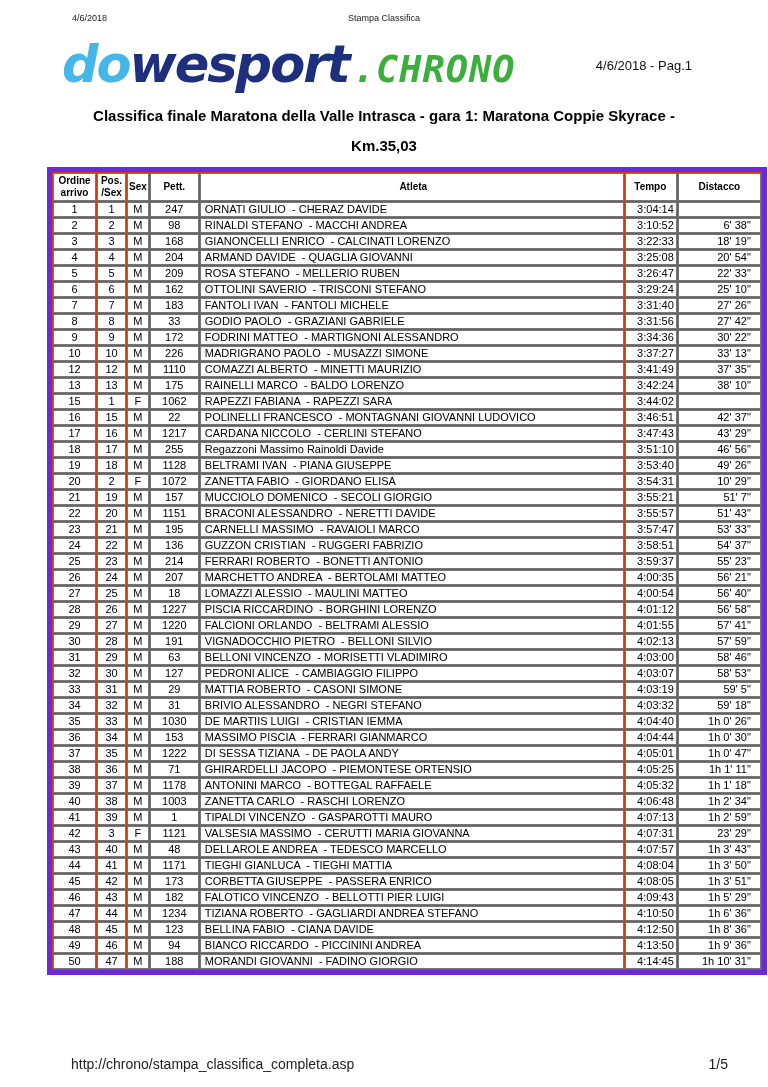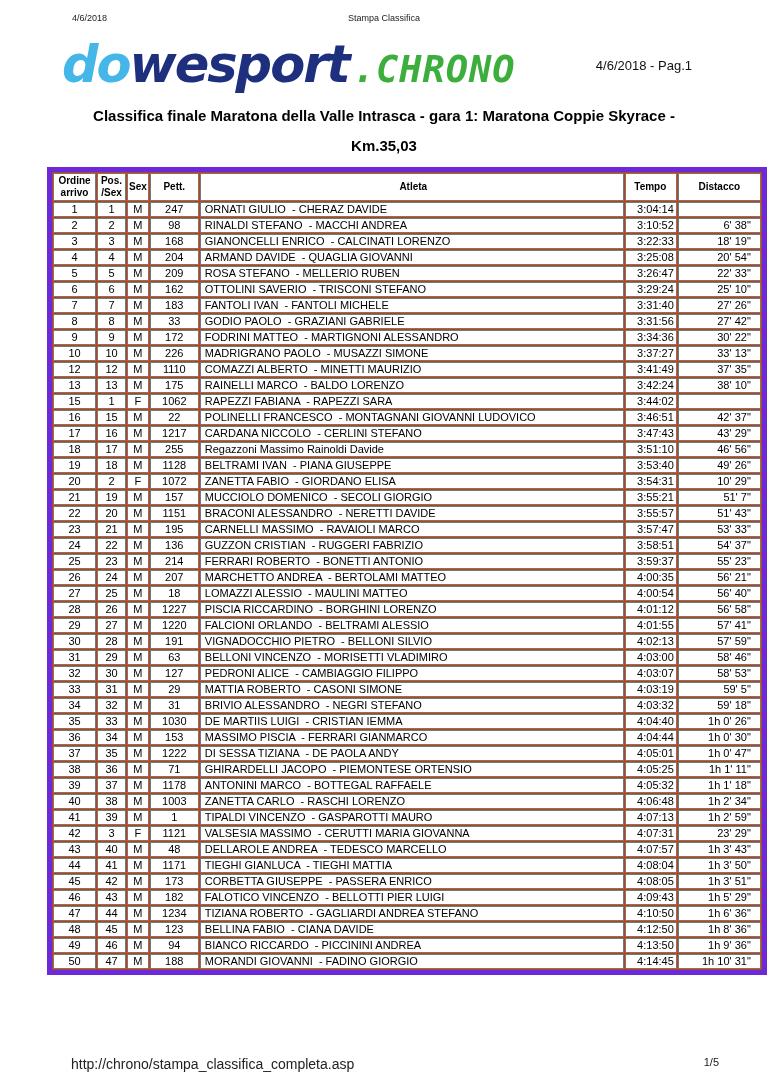--- a/index.html
+++ b/index.html
@@ -48,21 +48,21 @@
   th.h-small{font-size:9px;}
   .col-ord{width:37px;text-align:center;}
   .col-pos{width:23px;text-align:center;}
   .col-sex{width:13px;text-align:center;}
   .col-pett{width:43px;text-align:center;}
   .col-atleta{width:416px;text-align:left;padding-left:4px !important;white-space:pre !important;}
   .col-tempo{width:46px;text-align:right;padding-right:2px !important;}
   .col-distacco{width:70px;text-align:right;padding-right:9px !important;}
   
   .print-foot-left{position:absolute;top:1056px;left:31px;font-size:14px;color:#222;margin-left:40px;}
-  .print-foot-right{position:absolute;top:1056px;right:49px;font-size:11px;color:#222;}
+  .print-foot-right{position:absolute;top:1056px;right:40px;font-size:14px;color:#222;}
 </style>
 </head>
 <body>
 
 <div class="page">
 
   <div class="print-head-left">4/6/2018</div>
   <div class="print-head-center">Stampa Classifica</div>
 
   <div class="logo">

